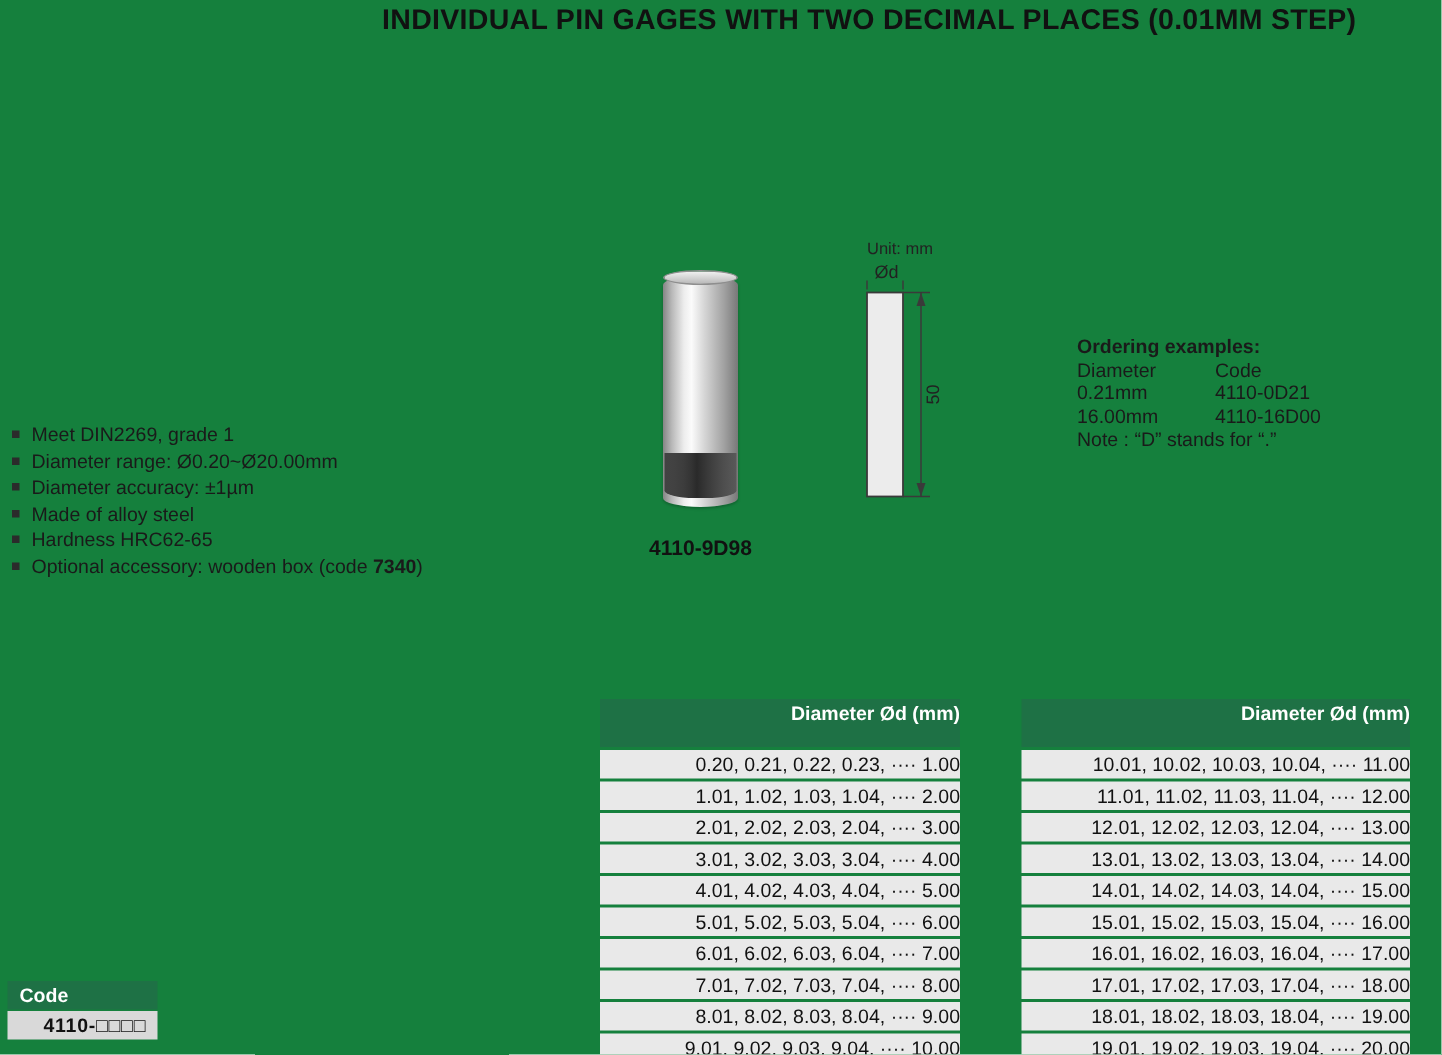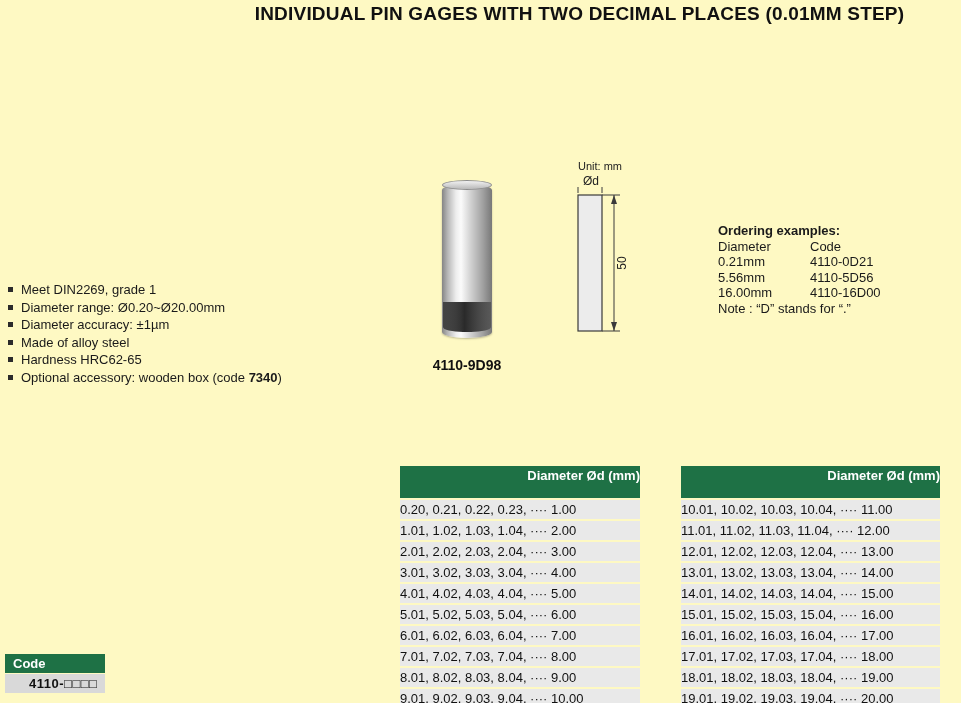--- a/index.html
+++ b/index.html
@@ -1,18 +1,18 @@
 <!DOCTYPE html>
 <html><head>
 <meta charset="utf-8">
 <style>
   html,body{margin:0;padding:0;background:#ffffff;}
   #page{
     position:relative;width:961px;height:703px;overflow:hidden;
-    font-family:"Liberation Sans",sans-serif;color:#1a1a1a;background:#fef9c3;
+    font-family:"Liberation Sans",sans-serif;color:#1a1a1a;background:#15803d;
   }
   
   .title{
     position:absolute;top:3px;left:0;width:961px;box-sizing:border-box;
     padding-left:198px;text-align:center;font-size:19px;font-weight:bold;
     letter-spacing:0.2px;color:#111;
   }
   
   .features{position:absolute;left:8px;top:263px;font-size:13px;line-height:17.6px;margin-top:18px;}
   .feature{white-space:nowrap;}
@@ -60,21 +60,21 @@
   }
   
   .dtable{position:absolute;top:466px;font-size:13px;}
   .dtable-left{left:400px;width:240px;}
   .dtable-right{left:681px;width:259px;}
   .thead{
     background:#1e7145;color:#ffffff;font-weight:bold;text-align:right;
     height:32px;line-height:19px;margin-bottom:2px;
   }
   .trow{
-    background:#e9e9e9;color:#111;text-align:left;height:19px;line-height:19px;
+    background:#e9e9e9;color:#111;text-align:right;height:19px;line-height:19px;
     margin-bottom:2px;white-space:nowrap;
   }
 </style>
 </head>
 <body>
 
 <div id="page">
 
   <div class="title">INDIVIDUAL PIN GAGES WITH TWO DECIMAL PLACES (0.01MM STEP)</div>
 
@@ -114,24 +114,20 @@
     <div class="bold">Ordering examples:</div>
     <div class="ord-row">
       <span class="ord-c1">Diameter</span>
       <span>Code</span>
     </div>
     <div class="ord-row">
       <span class="ord-c1">0.21mm</span>
       <span>4110-0D21</span>
     </div>
     <div class="ord-row">
-      <span class="ord-c1">5.56mm</span>
-      <span>4110-5D56</span>
-    </div>
-    <div class="ord-row">
       <span class="ord-c1">16.00mm</span>
       <span>4110-16D00</span>
     </div>
     <div>Note : “D” stands for “.”</div>
   </div>
 
   <div class="codeblock">
     <div class="codeblock-header">Code</div>
     <div class="codeblock-value">4110-□□□□</div>
   </div>

